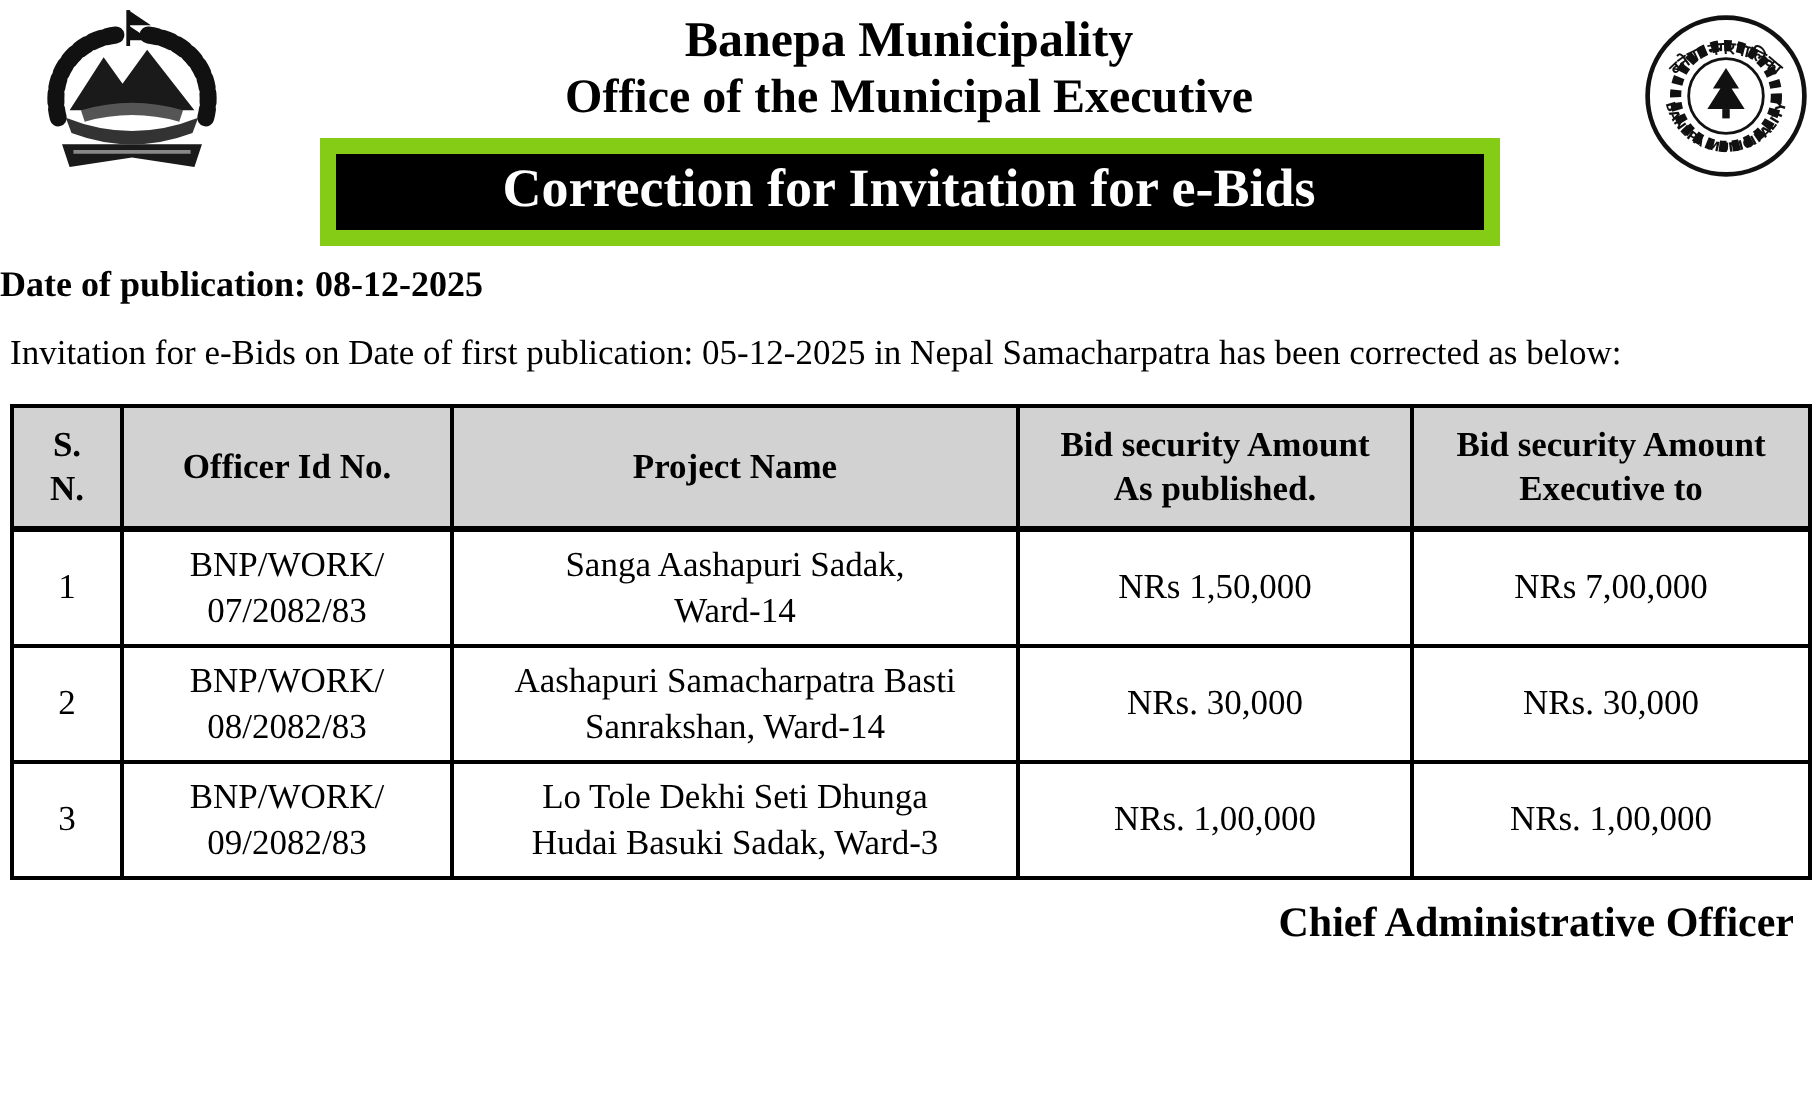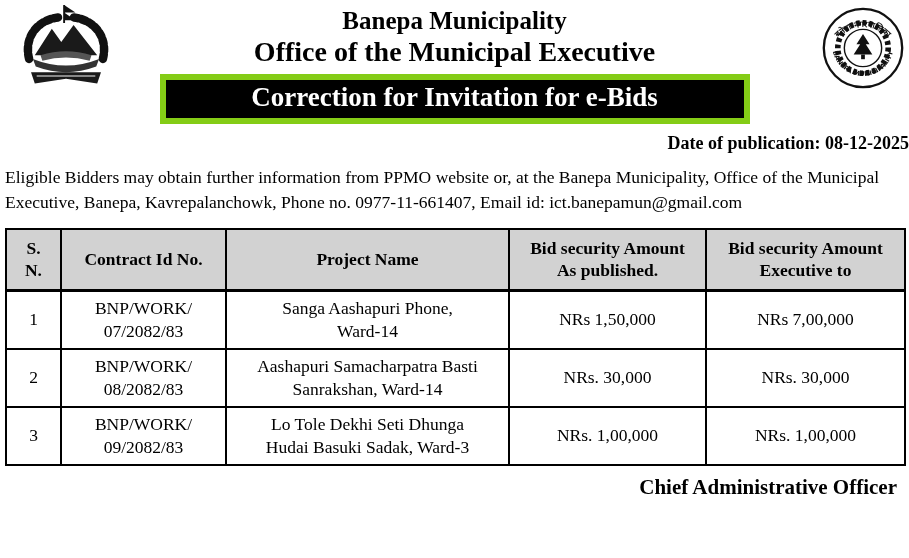--- a/index.html
+++ b/index.html
@@ -5,28 +5,28 @@
   * { margin:0; padding:0; box-sizing:border-box; }
   body { background:#fff; }
   .page {
     width:909px; height:558px; position:relative; background:#ffffff;
     font-family:"Liberation Serif", serif; color:#000; overflow:hidden;
   }
   .header { position:relative; text-align:center; padding-top:7px; }
   .emblem-left { position:absolute; left:14px; top:4px; width:104px; height:90px; }
   .seal-right { position:absolute; right:4px; top:6px; width:84px; height:84px; }
   .muni-name { font-size:25px; font-weight:bold; line-height:1.15; }
-  .office-name { font-size:28px; font-weight:bold; line-height:1.15; }
+  .office-name { font-size:24px; font-weight:bold; line-height:1.15; }
   .location { font-size:18px; font-weight:bold; margin-top:3px; }
   .banner {
     width:590px; margin:6px auto 0; background:#000000; color:#ffffff;
     font-weight:bold; font-size:27px; text-align:center; padding:2px 0 5px;
-    border:6px solid #84cc16;
+    border:8px solid #84cc16;
   }
-  .pub-date { text-align:right; font-weight:bold; font-size:18px; margin-top:9px; }
+  .pub-date { text-align:left; font-weight:bold; font-size:18px; margin-top:9px; }
   .para { margin:11px 5px 0; font-size:17.5px; line-height:1.45; text-align:left; }
   table { border-collapse:collapse; margin:12px 5px 0; width:899px; table-layout:fixed; }
   th, td { border:2px solid #000; text-align:center; vertical-align:middle; font-size:17.5px; }
   th { background:#d2d2d2; font-weight:bold; padding:7px 3px; border-bottom-width:3px; }
   td { padding:4px 3px; height:58px; }
   .two-line span { display:block; line-height:1.3; }
   .footer-sign { text-align:right; font-weight:bold; font-size:21px; margin:9px 12px 16px; }
 </style>
 </head>
 <body>
@@ -71,57 +71,57 @@
     </svg>
 
     <div class="muni-name">Banepa Municipality</div>
     <div class="office-name">Office of the Municipal Executive</div>
   </div>
 
   <div class="banner">Correction for Invitation for e-Bids</div>
 
   <div class="pub-date">Date of publication: 08-12-2025</div>
 
-  <p class="para">Eligible Bidders may obtain further information from PPMO website or, at the Banepa Municipality, Office of the Municipal Executive, Banepa, Kavrepalanchowk, Phone no. 0977-11-661407, Email id: ict.banepamun@gmail.com</p>
+  <p class="para">Invitation for e-Bids on Date of first publication: 05-12-2025 in Nepal Samacharpatra has been corrected as below:</p>
 
   <table>
     <colgroup>
       <col style="width:55px">
         <col style="width:165px">
         <col style="width:283px">
         <col style="width:197px">
         <col style="width:199px">
     </colgroup>
     <thead>
       <tr>
         <th class="two-line">
           <span>S.</span>
           <span>N.</span>
         </th>
-        <th>Contract Id No.</th>
+        <th>Officer Id No.</th>
         <th>Project Name</th>
         <th class="two-line">
           <span>Bid security Amount</span>
           <span>As published.</span>
         </th>
         <th class="two-line">
           <span>Bid security Amount</span>
           <span>Executive to</span>
         </th>
       </tr>
     </thead>
     <tbody>
       <tr>
         <td>1</td>
         <td class="two-line">
           <span>BNP/WORK/</span>
           <span>07/2082/83</span>
         </td>
         <td class="two-line">
-          <span>Sanga Aashapuri Phone,</span>
+          <span>Sanga Aashapuri Sadak,</span>
           <span>Ward-14</span>
         </td>
         <td>NRs 1,50,000</td>
         <td>NRs 7,00,000</td>
       </tr>
       <tr>
         <td>2</td>
         <td class="two-line">
           <span>BNP/WORK/</span>
           <span>08/2082/83</span>

